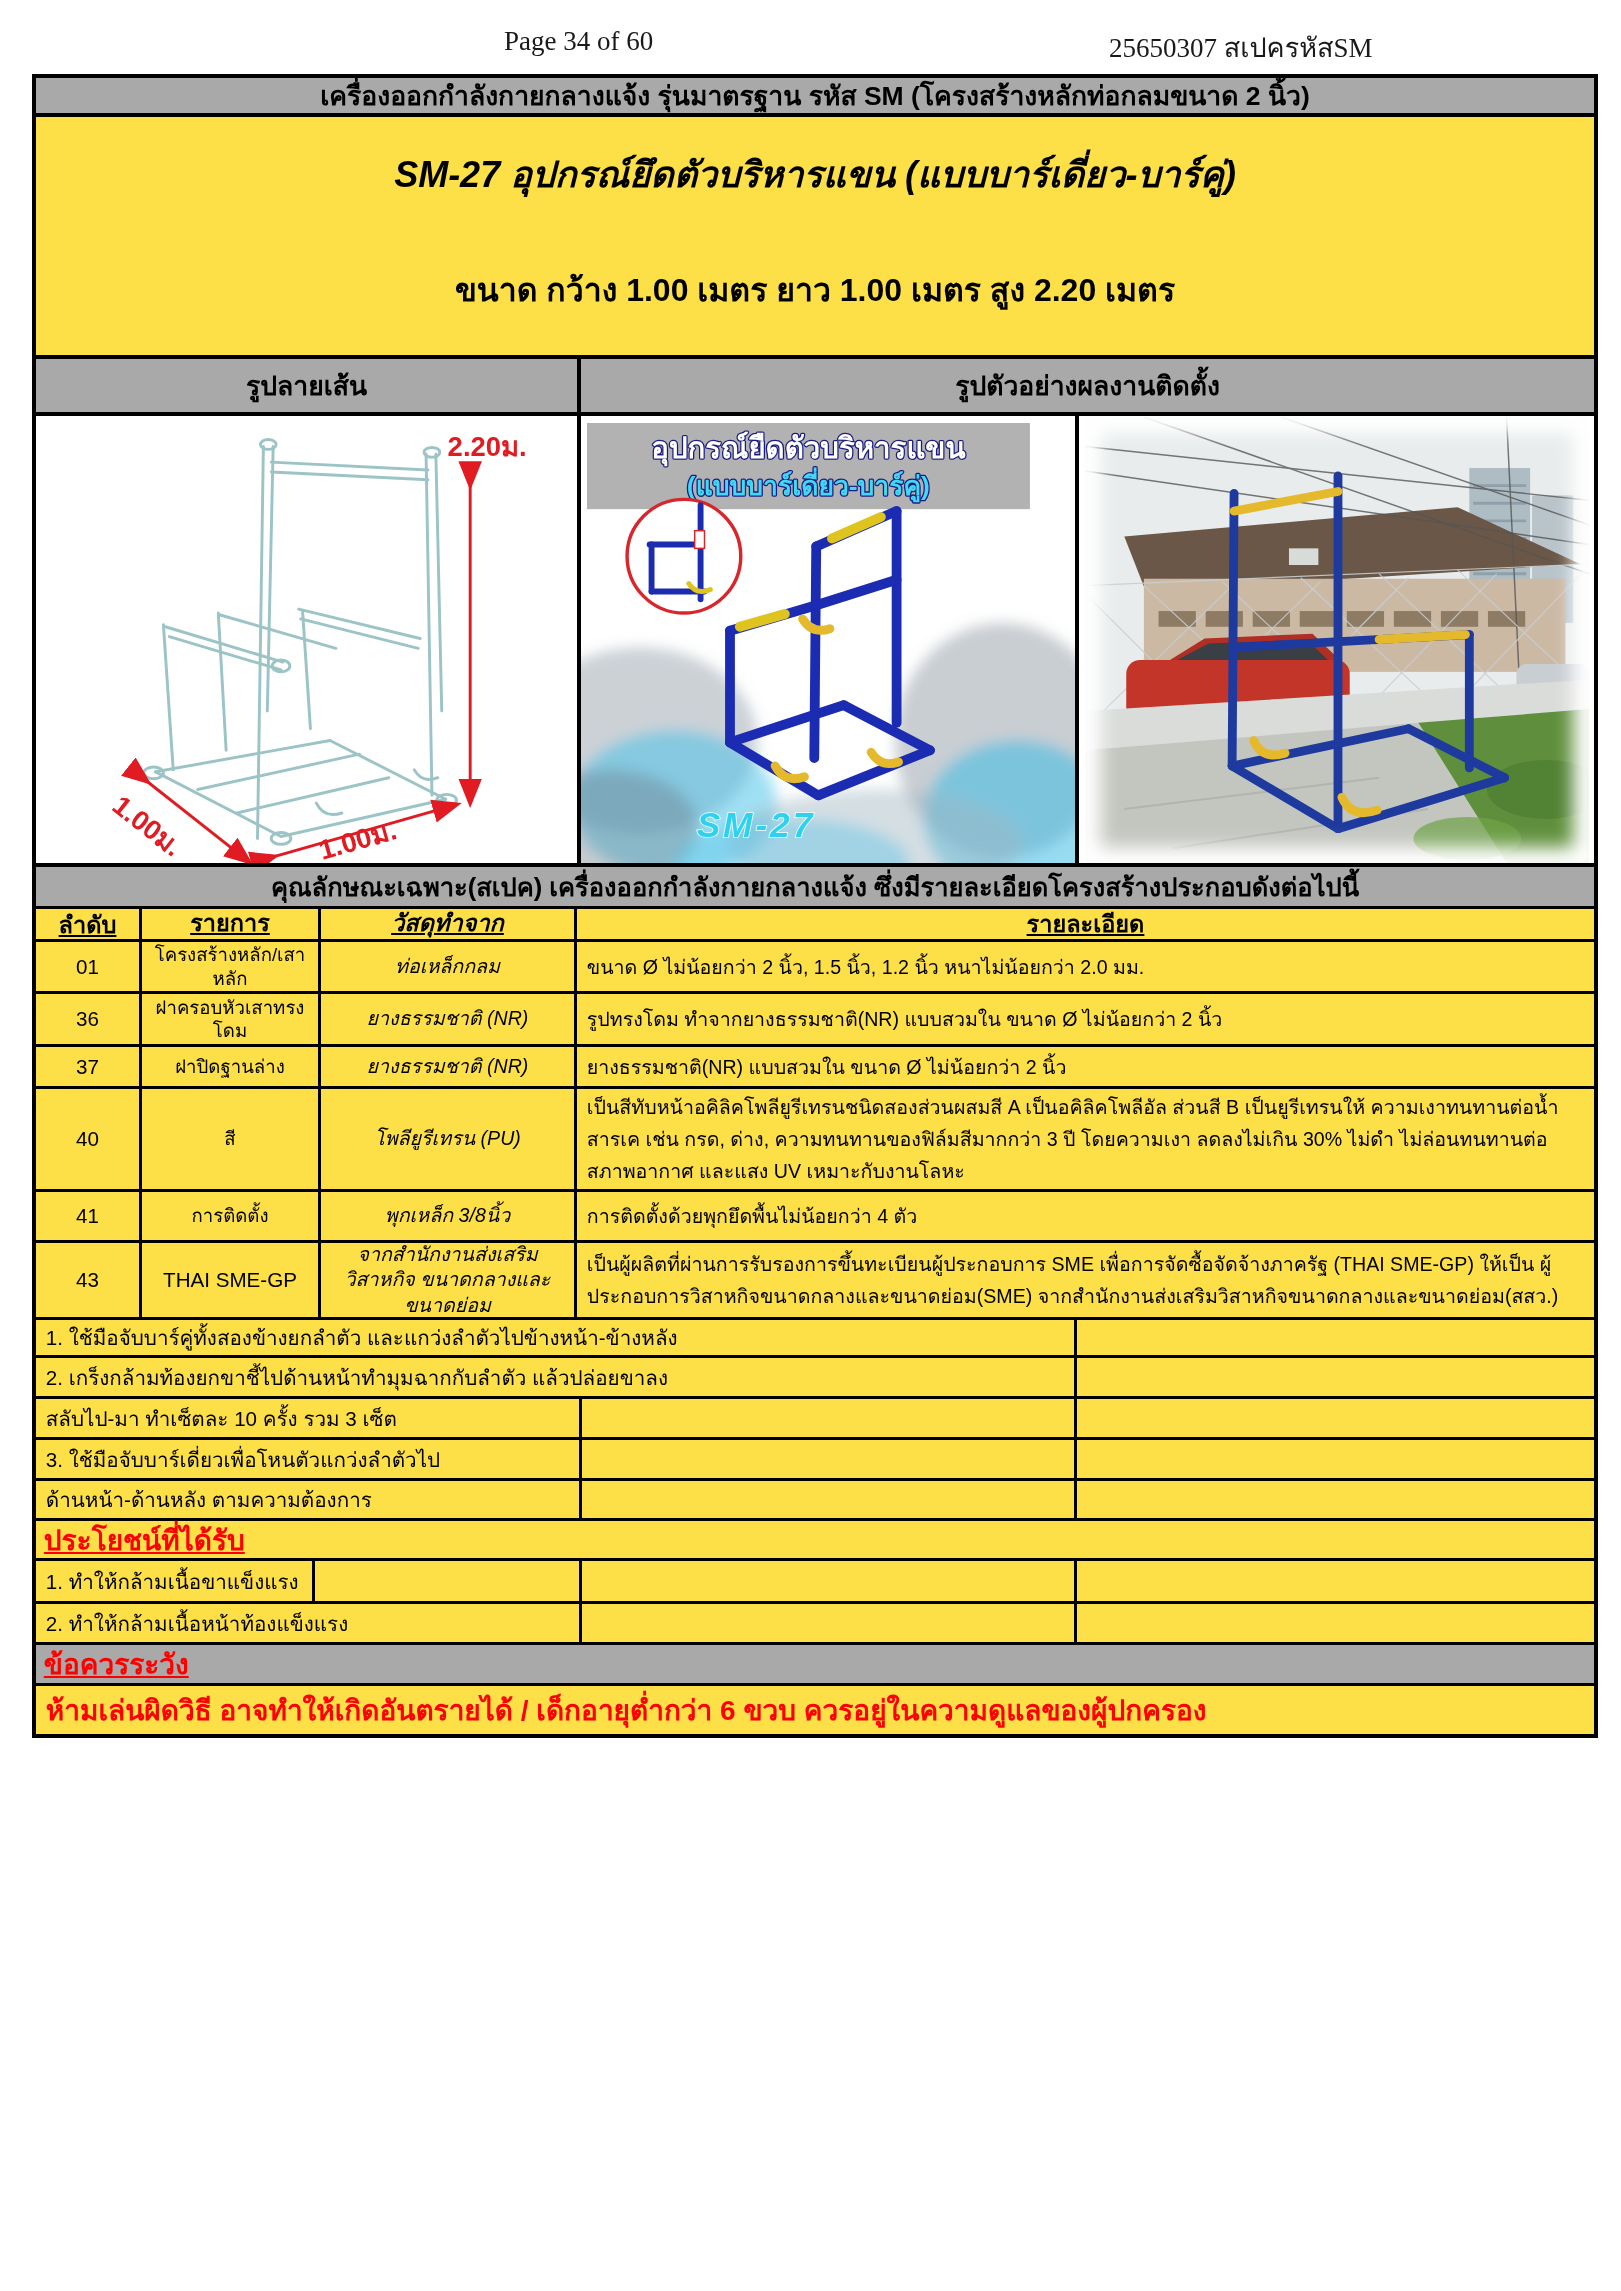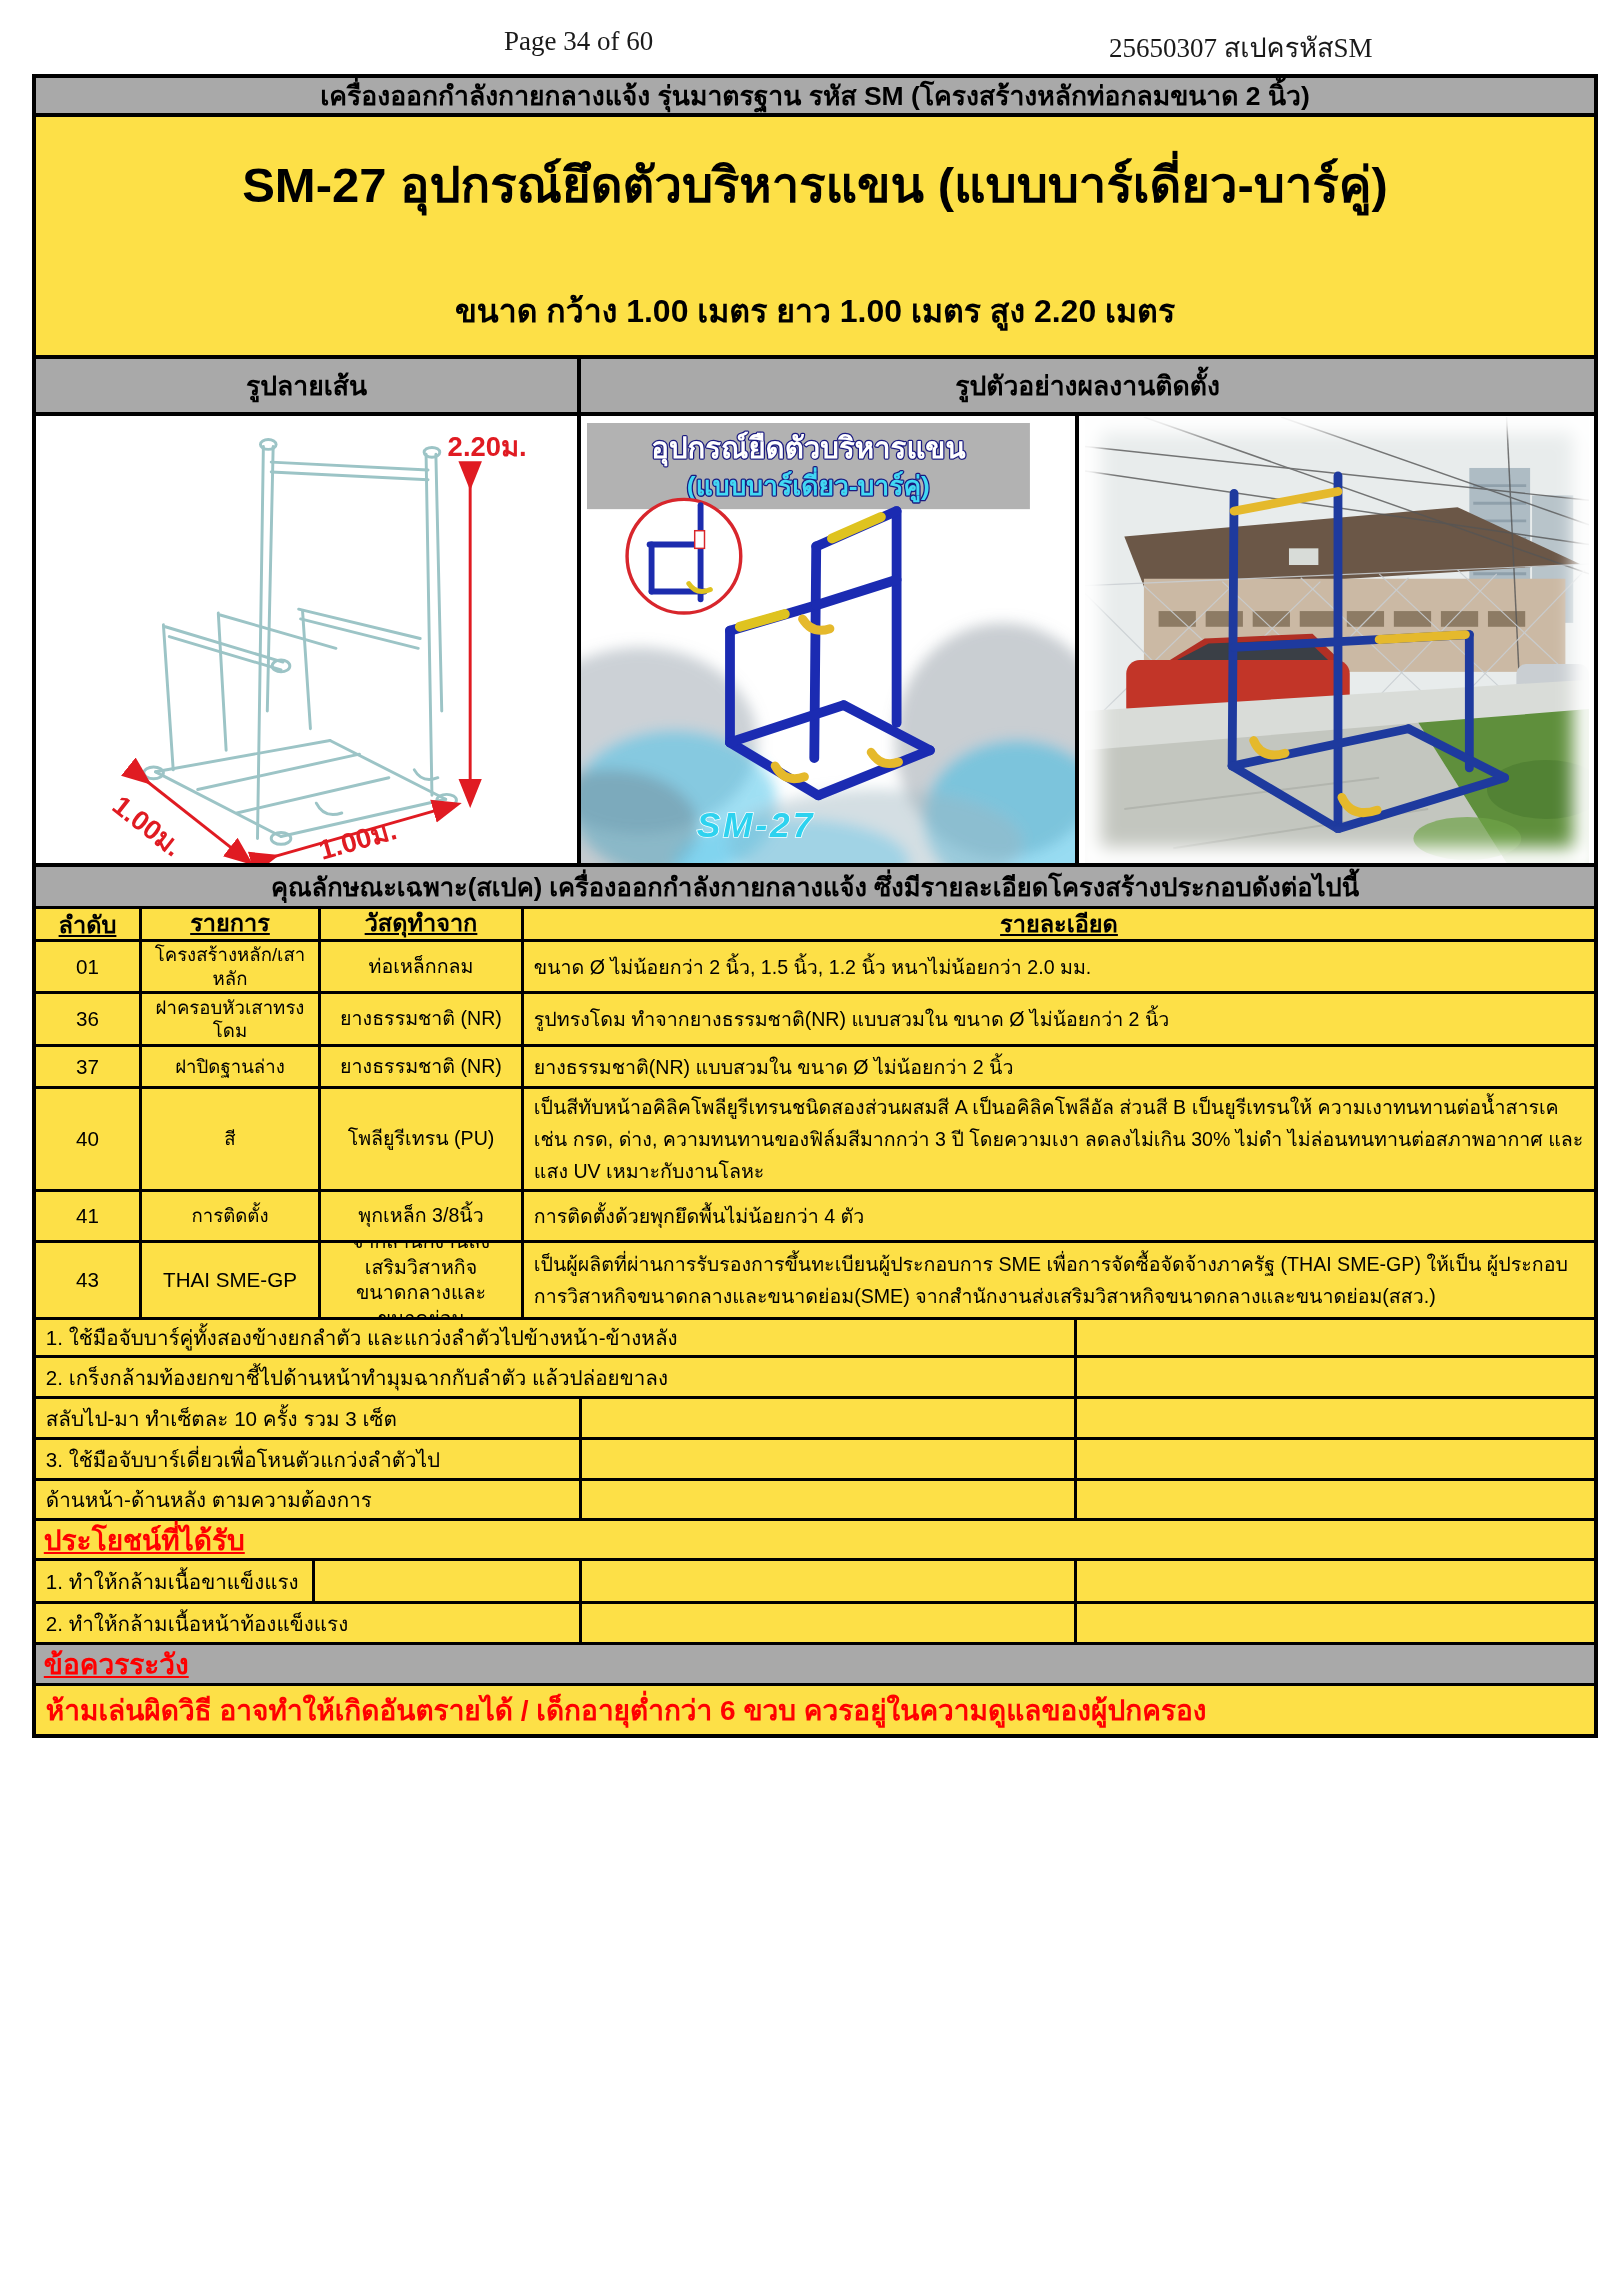--- a/index.html
+++ b/index.html
@@ -12,27 +12,27 @@
   .row{display:flex;box-sizing:border-box;border-bottom:3.9px solid #000;align-items:stretch;}
   .row.bb5{border-bottom-width:4.9px;}
   .row.last{border-bottom:none;}
   .gray{background:#a9a9a9;}
   .c{box-sizing:border-box;border-right:3.9px solid #000;display:flex;align-items:center;justify-content:center;text-align:center;overflow:hidden;}
   .c.br5{border-right-width:4.9px;align-items:center;}
   .c.end{border-right:none;}
   .c.left{justify-content:flex-start;text-align:left;padding:2px 9.8px;}
   .banner-text{width:100%;text-align:center;font-weight:bold;font-size:26.5px;align-self:center;}
   .title-block{display:block;text-align:center;}
-  .ptitle{margin-top:29px;font-size:49px;font-weight:bold;}
+  .ptitle{margin-top:29px;font-size:36px;font-weight:bold;font-style:italic;}
   .pdims{margin-top:61px;font-size:32px;font-weight:bold;}
   .img-lbl{font-weight:bold;font-size:26.5px;}
   .spec-lbl{font-weight:bold;font-size:23.5px;text-decoration:underline;}
   .cell-no{width:106px;font-size:20.6px;}
   .cell-item{width:179px;font-size:18.6px;line-height:23.5px;padding:0 3.9px;}
-  .cell-mat{width:203px;font-size:19.6px;line-height:25.5px;padding:0 16px;}
+  .cell-mat{width:256px;font-size:19.6px;line-height:25.5px;padding:0 16px;font-style:italic;}
   .cell-det{flex:1;font-size:19.6px;line-height:32px;}
   .sec-hdr{color:#ff0000;font-weight:bold;font-size:28px;text-decoration:underline;display:flex;align-items:center;padding-left:7.8px;}
   .use-txt{font-size:20.6px;}
   .warn-txt{color:#ff0000;font-weight:bold;font-size:28px;}
   .imgcell{padding:0;background:#fff;}
   svg{display:block;}
   .cap1{font-weight:bold;font-size:30px;fill:#ffffff;stroke:#1a1a80;stroke-width:2.6;paint-order:stroke;stroke-linejoin:round;}
   .cap2{font-weight:bold;font-size:27px;fill:#41d8f3;stroke:#1a1a80;stroke-width:2.6;paint-order:stroke;stroke-linejoin:round;}
   .model{font-weight:bold;font-style:italic;font-size:36px;fill:#2ed2ef;stroke:#f2feff;stroke-width:1.6;paint-order:stroke;letter-spacing:3px;}
   .dim{fill:#e01b22;font-weight:bold;font-size:28px;}

